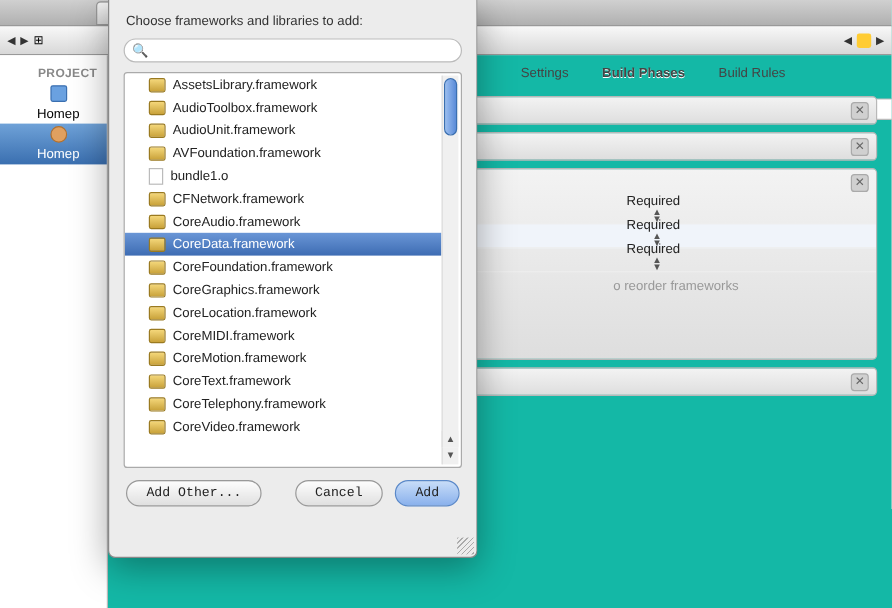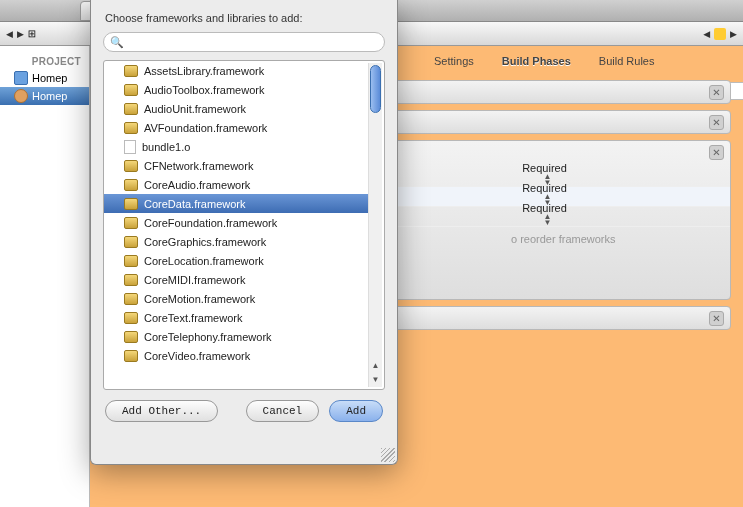--- a/index.html
+++ b/index.html
@@ -13,26 +13,26 @@
 
 .toolbar { height: 24px; background: linear-gradient(#f8f8f8,#d8d8d8); border-bottom: 1px solid #999; display: flex; align-items: center; justify-content: space-between; padding: 0 6px; font-size: 11px; }
 .tb-left, .tb-right { display: flex; align-items: center; gap: 4px; }
 .tri { font-size: 9px; color: #333; }
 .warn { width: 12px; height: 12px; background: #ffcc33; border-radius: 2px; display: inline-block; }
 
 .mainarea { position: absolute; top: 46px; left: 0; right: 0; bottom: 0; display: flex; }
 
 .sidebar { width: 90px; background: #fff; border-right: 1px solid #bbb; padding: 6px 0; }
 .side-head { font-size: 10px; font-weight: bold; color: #888; padding: 4px 8px 2px; letter-spacing: 0.3px; text-align: right; }
-.side-item { font-size: 11px; padding: 2px 6px 2px 14px; display: flex; align-items: center; gap: 4px; white-space: nowrap; overflow: hidden; }
+.side-item { font-size: 11px; padding: 2px 6px 2px 14px; display: flex; align-items: center; gap: 4px; white-space: nowrap; overflow: hidden; flex-direction: column; }
 .side-item.sel { background: linear-gradient(#6fa2d8,#3a6fb0); color: #fff; }
 .micon { width: 14px; height: 14px; background: #6aa1e0; border: 1px solid #3a6fb0; border-radius: 2px; flex-shrink: 0; }
 .micon.app { background: #e0a060; border-color: #b07030; border-radius: 50%; }
 
-.editor { flex: 1; background: #fdba74; position: relative; }
+.editor { flex: 1; background: #14b8a6; position: relative; }
 
 .ed-tabs { position: absolute; top: 0; left: 330px; right: 10px; height: 30px; display: flex; align-items: center; gap: 0; font-size: 11px; }
 .ed-tab { padding: 4px 14px; color: #444; }
 .ed-tab.sel { font-weight: bold; text-shadow: 0 1px 0 #fff; }
 
 .phases { position: absolute; top: 34px; left: 300px; right: 12px; }
 .phase-row { background: linear-gradient(#f3f3f3,#dedede); border: 1px solid #b8b8b8; border-radius: 4px; height: 24px; margin-bottom: 6px; position: relative; }
 .phase-row .xb { position: absolute; right: 6px; top: 4px; width: 15px; height: 15px; background: #d0d0d0; border: 1px solid #aaa; border-radius: 3px; font-size: 10px; text-align: center; line-height: 13px; color: #666; }
 .search-pill { position: absolute; top: 36px; left: 480px; width: 230px; height: 18px; border: 1px solid #bbb; border-radius: 9px; background: #fff; display: flex; align-items: center; padding: 0 6px; }
 .mag { font-size: 11px; color: #888; }

